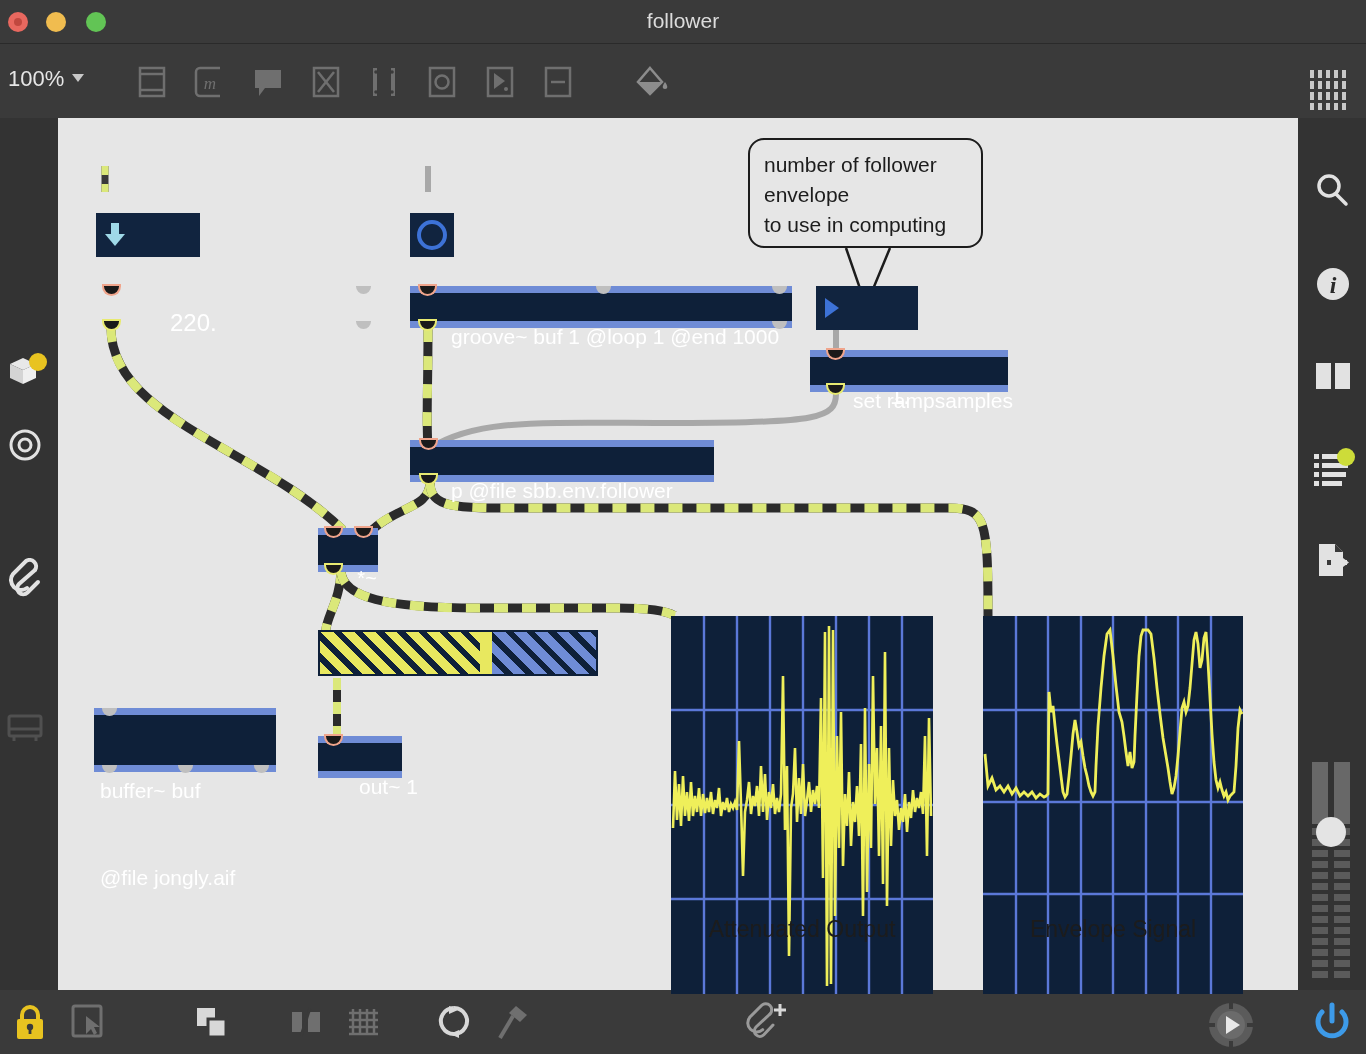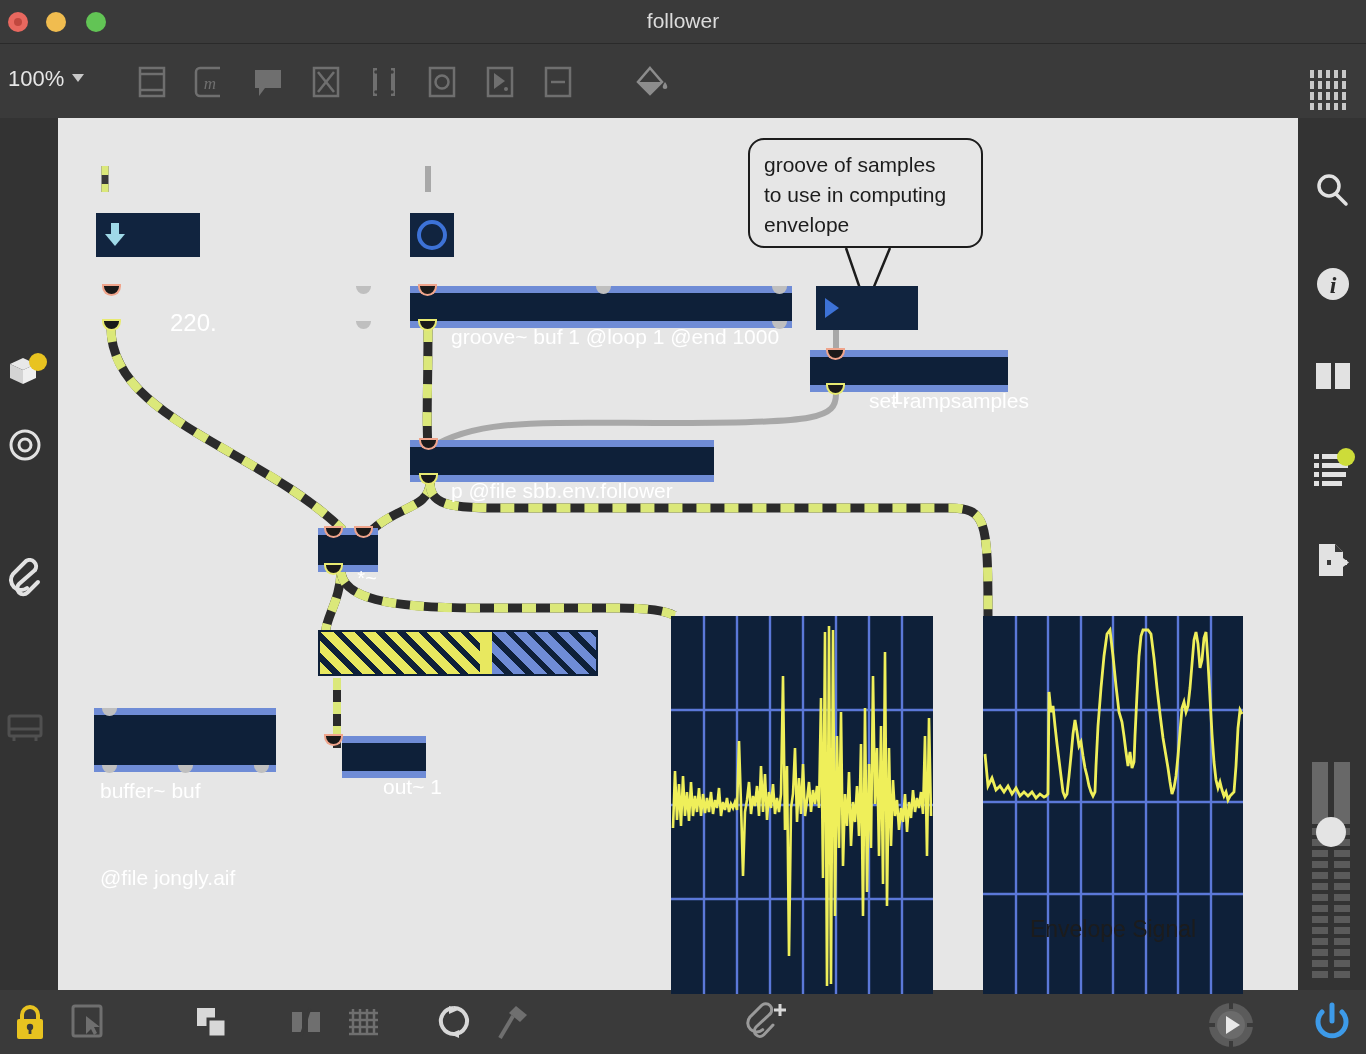--- a/index.html
+++ b/index.html
@@ -69,21 +69,21 @@
     border-top:7px solid #6f8cd6;
     border-bottom:7px solid #6f8cd6;
     padding: 3px 6px 5px 6px;
     line-height: 27px;
     white-space: pre;
   }
   .obj.two-line { line-height: 29px; }
   .msgbox {
     position:absolute; background:#0e2039; color:#fff; font-size:21px;
     border-top:7px solid #6f8cd6; border-bottom:7px solid #6f8cd6;
-    padding:3px 8px 5px 24px; line-height:27px; white-space:pre;
+    padding:3px 8px 5px 8px; line-height:27px; white-space:pre;
   }
   
   .iolet { position:absolute; width:15px; height:8px; border-radius:0 0 8px 8px; }
   .inlet-sig  { background:#1a1a1a; box-shadow: 0 0 0 2px #f0a58c; }
   .inlet-ctl  { background:#bfbfbf; }
   .outlet-sig { background:#1a1a1a; box-shadow: 0 0 0 2px #e8ea71; }
   .outlet-ctl { background:#bfbfbf; }
 
   
   .numbox {
@@ -513,23 +513,23 @@
     <div class="obj" style="left:352px; top:168px; width:382px; height:42px;">
       <span>groove~ buf 1 @loop 1 @end 1000</span>
     </div>
     <div class="iolet inlet-sig" style="left:362px; top:168px;"></div>
     <div class="iolet inlet-ctl" style="left:538px; top:168px;"></div>
     <div class="iolet inlet-ctl" style="left:714px; top:168px;"></div>
     <div class="iolet outlet-sig" style="left:362px; top:203px;"></div>
     <div class="iolet outlet-ctl" style="left:714px; top:203px;"></div>
 
     <div class="bubble" style="left:690px; top:20px; width:235px; height:110px;">
-      <div>groove of samples</div>
+      <div>number of follower</div>
+      <div>envelope</div>
       <div>to use in computing</div>
-      <div>envelope</div>
     </div>
     <svg style="position:absolute; left:786px; top:128px;" width="70" height="66" viewBox="0 0 70 66">
       <path d="M2 2 L22 60 L46 2" fill="none" stroke="#1c1c1c" stroke-width="2.5"></path>
     </svg>
 
     <div class="numbox" style="left:758px; top:168px; width:102px; height:44px;">
       <div class="arrow-rt"></div>
       <span>1.</span>
     </div>
 
@@ -560,21 +560,21 @@
 
     <div class="obj two-line" style="left:36px; top:590px; width:182px; height:64px; line-height:29px;">
       <div>buffer~ buf</div>
       <div>@file jongly.aif</div>
     </div>
     <div class="iolet inlet-ctl" style="left:44px;  top:590px;"></div>
     <div class="iolet outlet-ctl" style="left:44px;  top:647px;"></div>
     <div class="iolet outlet-ctl" style="left:120px; top:647px;"></div>
     <div class="iolet outlet-ctl" style="left:196px; top:647px;"></div>
 
-    <div class="obj" style="left:260px; top:618px; width:84px; height:42px;margin-left:24px;">
+    <div class="obj" style="left:260px; top:618px; width:84px; height:42px;">
       <span>out~ 1</span>
     </div>
     <div class="iolet inlet-sig" style="left:268px; top:618px;"></div>
 
     <div class="scope" style="left:613px; top:498px; width:262px; height:378px;">
       <svg width="262" height="378" viewBox="0 0 262 378">
         <rect width="262" height="378" fill="#0e2039"></rect>
         <g stroke="#5b78d8" stroke-width="2.4">
           <line x1="33" y1="0" x2="33" y2="378"></line>
           <line x1="66" y1="0" x2="66" y2="378"></line>
@@ -595,20 +595,21 @@
                   110,178 112,60 114,214 116,150 118,340 120,192 122,178 124,132 126,206 128,162
                   130,198 132,148 134,200 136,184 138,166 140,196 142,174 144,188 146,170 148,192
                   150,82 152,262 154,16 156,370 158,10 160,368 162,14 164,300 166,120 168,232
                   170,96 172,250 174,178 176,210 178,156 180,230 182,186 184,206 186,170 188,220
                   190,128 192,300 194,92 196,276 198,148 200,232 202,60 204,188 206,132 208,240
                   210,110 212,268 214,36 216,290 218,132 220,230 222,164 224,200 226,184 228,214
                   230,192 232,206 234,178 236,216 238,186 240,202 242,174 244,196 246,182 248,192
                   250,176 252,198 254,120 256,240 258,102 260,200"></polyline>
       </svg>
     </div>
+    <div class="scopelabel" style="left:613px; top:798px; width:262px;">Attenuated Output</div>
 
     <div class="scope" style="left:925px; top:498px; width:260px; height:378px;">
       <svg width="260" height="378" viewBox="0 0 260 378">
         <rect width="260" height="378" fill="#0e2039"></rect>
         <g stroke="#5b78d8" stroke-width="2.4">
           <line x1="33" y1="0" x2="33" y2="378"></line>
           <line x1="65" y1="0" x2="65" y2="378"></line>
           <line x1="98" y1="0" x2="98" y2="378"></line>
           <line x1="130" y1="0" x2="130" y2="378"></line>
           <line x1="163" y1="0" x2="163" y2="378"></line>

